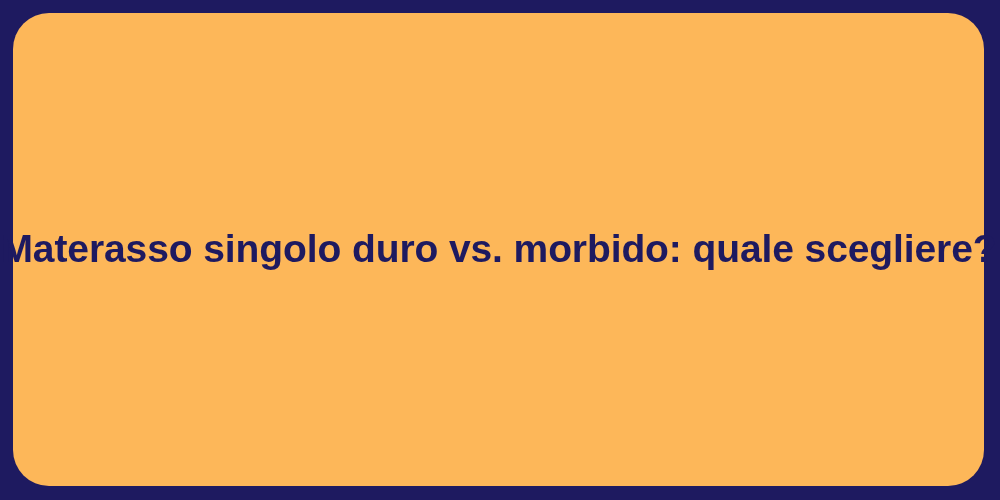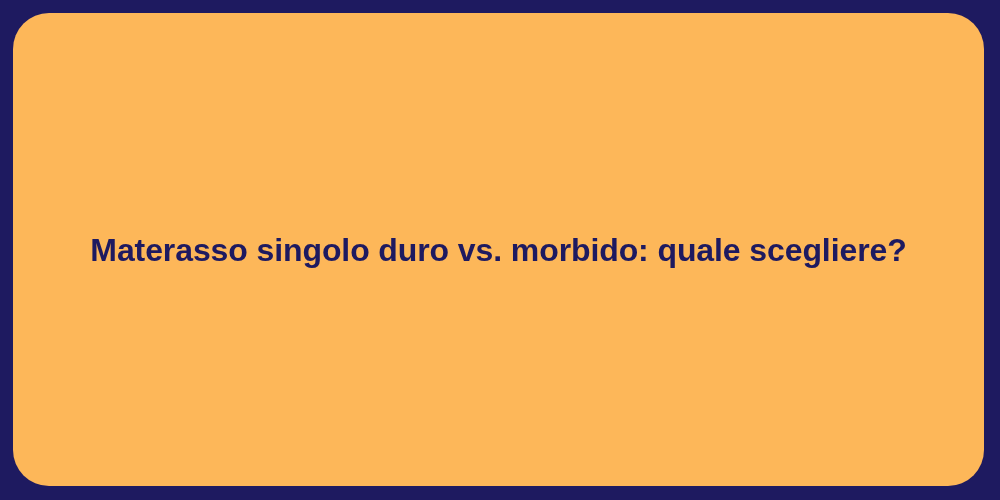--- a/index.html
+++ b/index.html
@@ -32,21 +32,21 @@
     display: flex;
     align-items: center;
     justify-content: center;
     padding: 0 40px;
   }
 
   #headline {
     margin: 0;
     color: #1e1a60;
     font-family: "Liberation Sans", sans-serif;
-    font-size: 32px;
+    font-size: 39px;
     font-weight: bold;
     line-height: 1.25;
     letter-spacing: -0.1px;
     text-align: center;
     white-space: nowrap;
   }
 </style>
 </head>
 <body>
 

